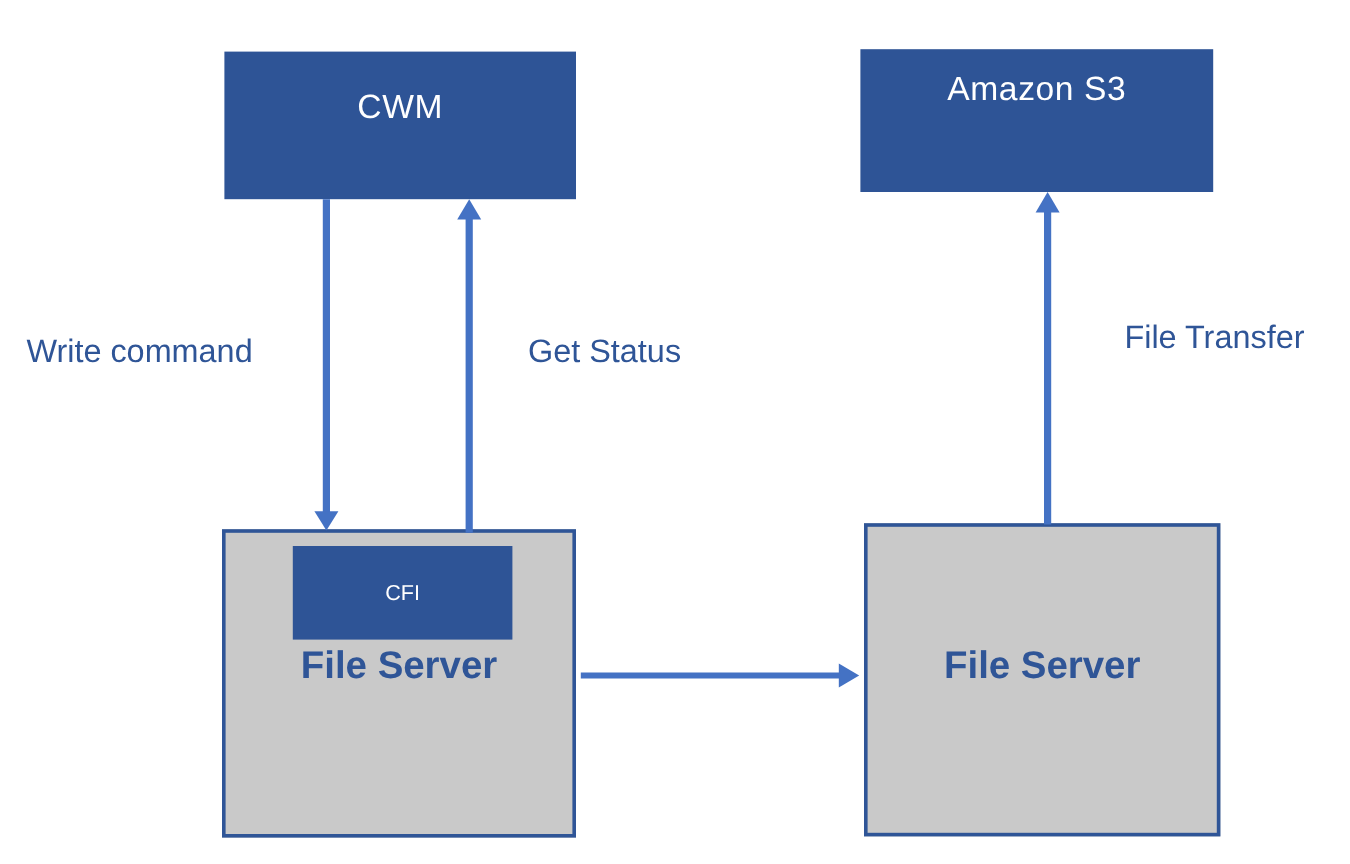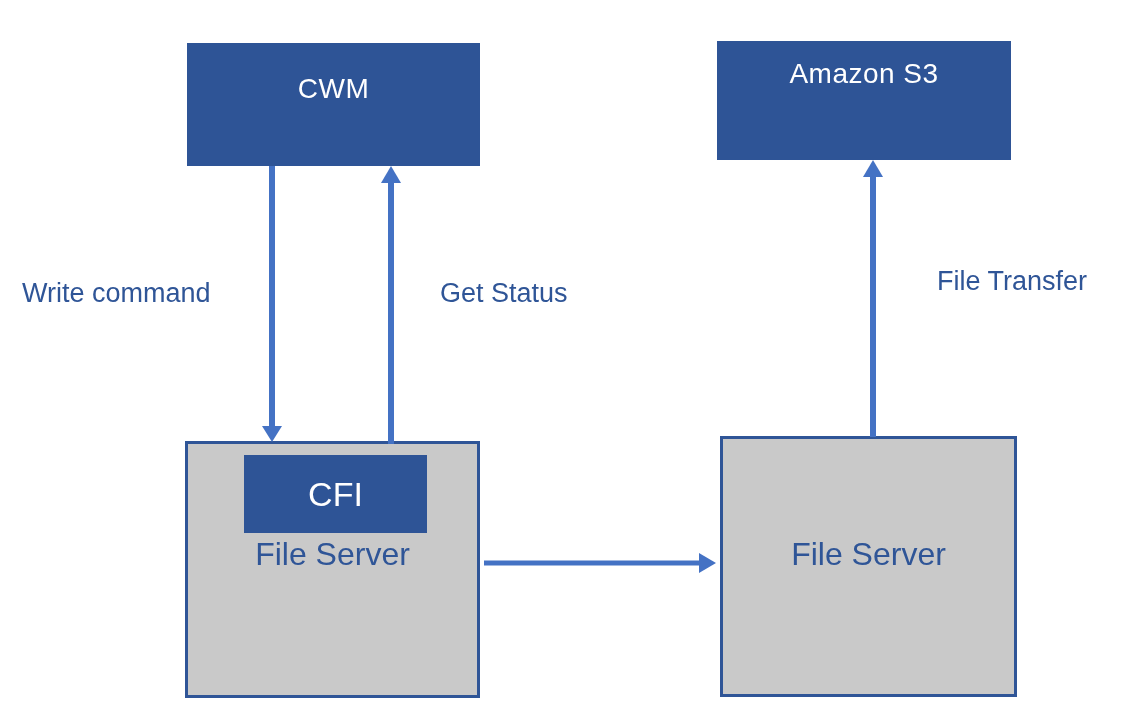--- a/index.html
+++ b/index.html
@@ -38,32 +38,32 @@
     border: 3px solid var(--server-border);
   }
   .server-left  { left: 185px; top: 441px; width: 295px; height: 257px; }
   .server-right { left: 720px; top: 436px; width: 297px; height: 261px; }
   .cfi {
     position: absolute;
     left: 56px; top: 11px;
     width: 183px; height: 78px;
     background: var(--node-fill);
     color: var(--node-text);
-    font-size: 34px;
+    font-size: 18px;
     display: flex;
     align-items: center;
     justify-content: center;
   }
   .server-title {
     position: absolute;
     left: 0; right: 0;
     text-align: center;
     color: var(--label-text);
     font-size: 32px;
-    font-weight: normal;
+    font-weight: bold;
   }
   .server-left  .server-title { top: 92px; }
   .server-right .server-title { top: 97px; }
   .edge-label {
     position: absolute;
     color: var(--label-text);
     font-size: 27px;
     white-space: pre-line;
   }
   .lbl-write    { left: 22px;  top: 278px; }

